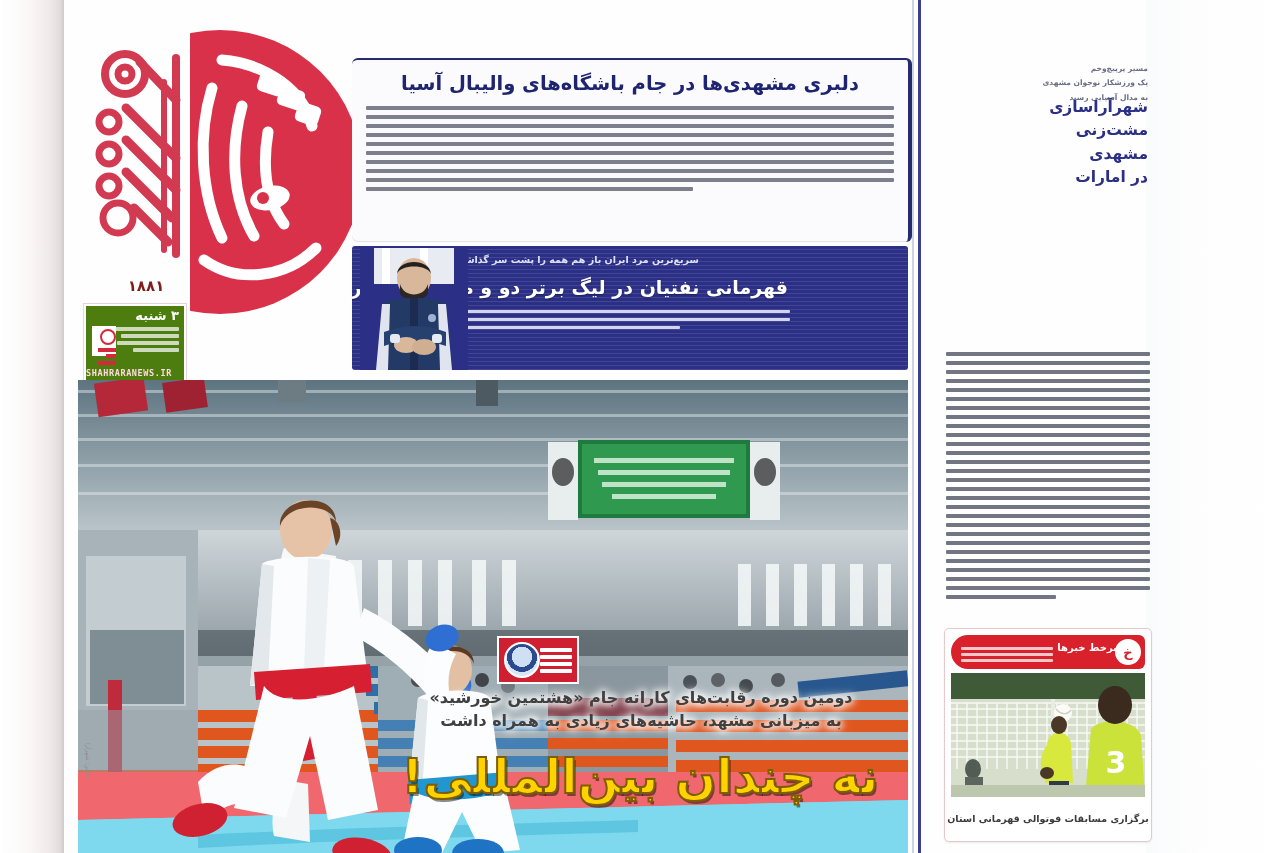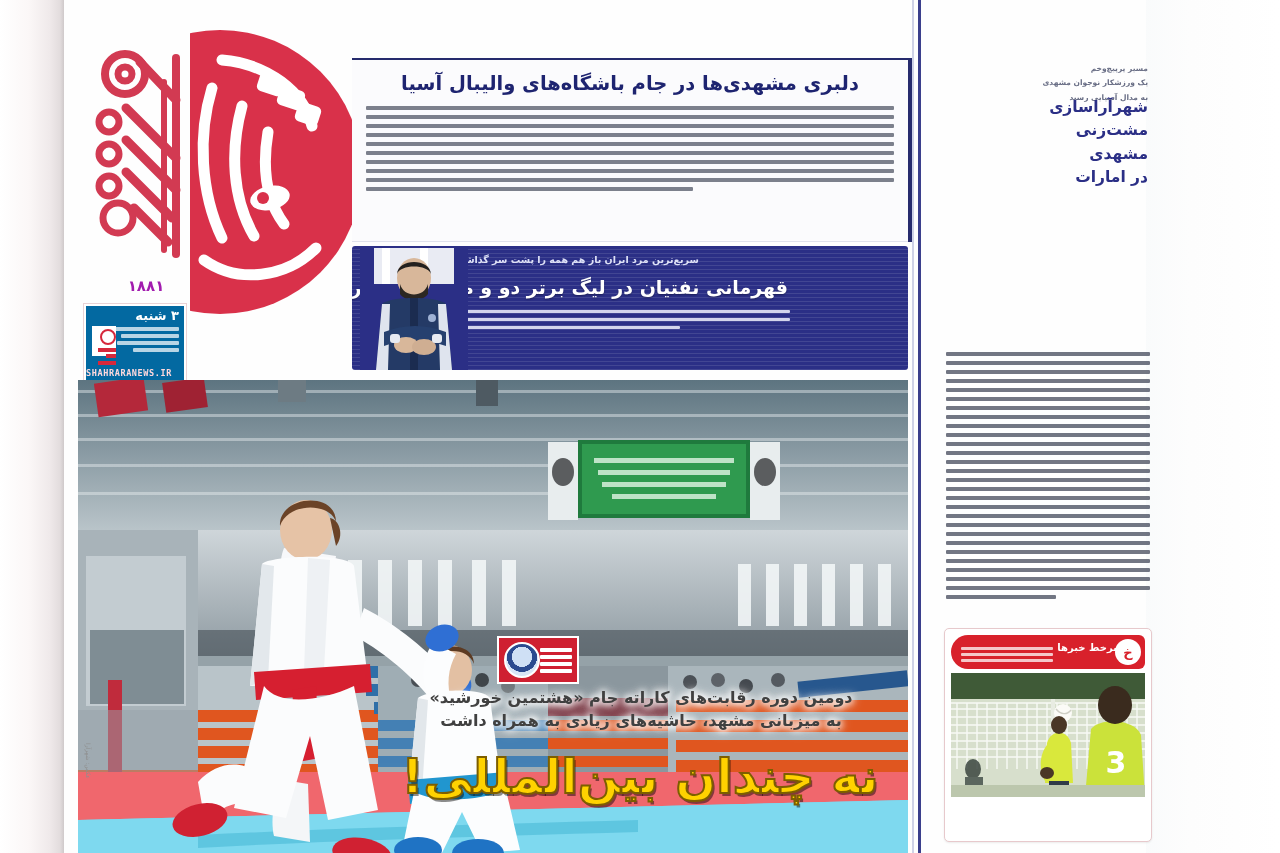--- a/index.html
+++ b/index.html
@@ -16,43 +16,43 @@
      background:linear-gradient(90deg,#ffffff 0%,#fbf7f7 45%,#efe9ea 78%,#e2dcdd 94%,#cfc9ca 100%);}
   .bleed-right{position:absolute;right:0;top:0;width:150px;height:853px;
      background:linear-gradient(270deg,#ffffff 0%,#fdfdfd 60%,#f8fafb 100%);}
   .sheet{position:absolute;left:64px;top:0;width:1082px;height:853px;background:#fefefe;}
 
   
   .masthead{position:absolute;left:72px;top:22px;width:280px;height:350px;}
   .logo-wrap{position:absolute;left:0;top:0;width:280px;height:300px;}
   .logo-wrap svg{width:100%;height:100%;}
   .issue-no{position:absolute;left:14px;top:255px;width:120px;height:20px;
-     text-align:center;color:#a21caf;font-size:15px;letter-spacing:4px;
+     text-align:center;color:#7f1d1d;font-size:15px;letter-spacing:4px;
      font-family:"DejaVu Sans",sans-serif;font-weight:700;}
   .datebox{position:absolute;left:12px;top:282px;width:98px;height:76px;
-     background:#0369a1;border:2px solid #ffffff;
+     background:#4d7c0f;border:2px solid #ffffff;
      box-shadow:0 0 0 1px #e9d3d6;color:#fff;overflow:hidden;}
   .datebox .dayname{position:absolute;right:5px;top:2px;font-size:13px;font-weight:700;
      color:#fff;letter-spacing:-.3px;}
   .datebox .dlines{position:absolute;right:5px;top:21px;width:72px;}
   .datebox .dline{height:4px;margin-bottom:3px;background:rgba(255,255,255,.72);border-radius:1px;}
   .datebox .dline.s1{width:66px;} .datebox .dline.s2{width:58px;}
   .datebox .dline.s3{width:62px;} .datebox .dline.s4{width:46px;}
   .datebox .site{position:absolute;left:0;right:12px;bottom:4px;text-align:center;
      font-size:8.5px;font-weight:700;letter-spacing:.6px;color:#ffd9dd;
      font-family:"DejaVu Sans Mono",monospace;}
   .datebox .qr{position:absolute;left:6px;top:20px;width:24px;height:30px;background:#fff;}
   .datebox .qr i{display:block;background:#d6283c;}
   .datebox .qr .q1{width:12px;height:12px;margin:3px 0 0 3px;border:2px solid #d6283c;background:#fff;border-radius:50%;}
   .datebox .qr .q2{width:18px;height:4px;margin:3px 0 0 3px;}
   .datebox .qr .q3{width:10px;height:4px;margin:2px 0 0 3px;}
 
   
   .art1{position:absolute;left:352px;top:58px;width:556px;height:182px;
-     background:#fbfbfd;border-radius:0;
+     background:#fbfbfd;border-radius:6px;
      border-right:4px solid #262b6d;border-top:2px solid #262b6d;
      box-shadow:inset 0 -1px 0 #dfe1ec;}
   .art1 .h1{position:absolute;right:14px;top:12px;left:14px;
      text-align:center;color:#1e2470;font-weight:700;font-size:19.5px;
      letter-spacing:-.4px;white-space:nowrap;}
   .art1 .body{position:absolute;right:14px;left:14px;top:46px;height:126px;}
 
   
   .art2{position:absolute;left:352px;top:246px;width:556px;height:124px;
      background:#2b2f86;border-radius:3px;overflow:hidden;}
@@ -596,16 +596,17 @@
             <text x="165" y="100" font-family="DejaVu Sans, sans-serif" font-size="30" font-weight="bold" fill="#ffffff" text-anchor="middle">3</text>
           </g>
 
           <g opacity=".85">
             <ellipse cx="22" cy="96" rx="8" ry="10" fill="#3b4640"></ellipse>
             <rect x="14" y="104" width="18" height="20" fill="#46524b"></rect>
           </g>
           <rect y="112" width="194" height="12" fill="#bcc7ad"></rect>
         </svg>
       </div>
+      <div class="nb-caption">برگزاری مسابقات فوتوالی قهرمانی استان</div>
     </div>
 
   </div>
 </div>
 
 </body></html>

